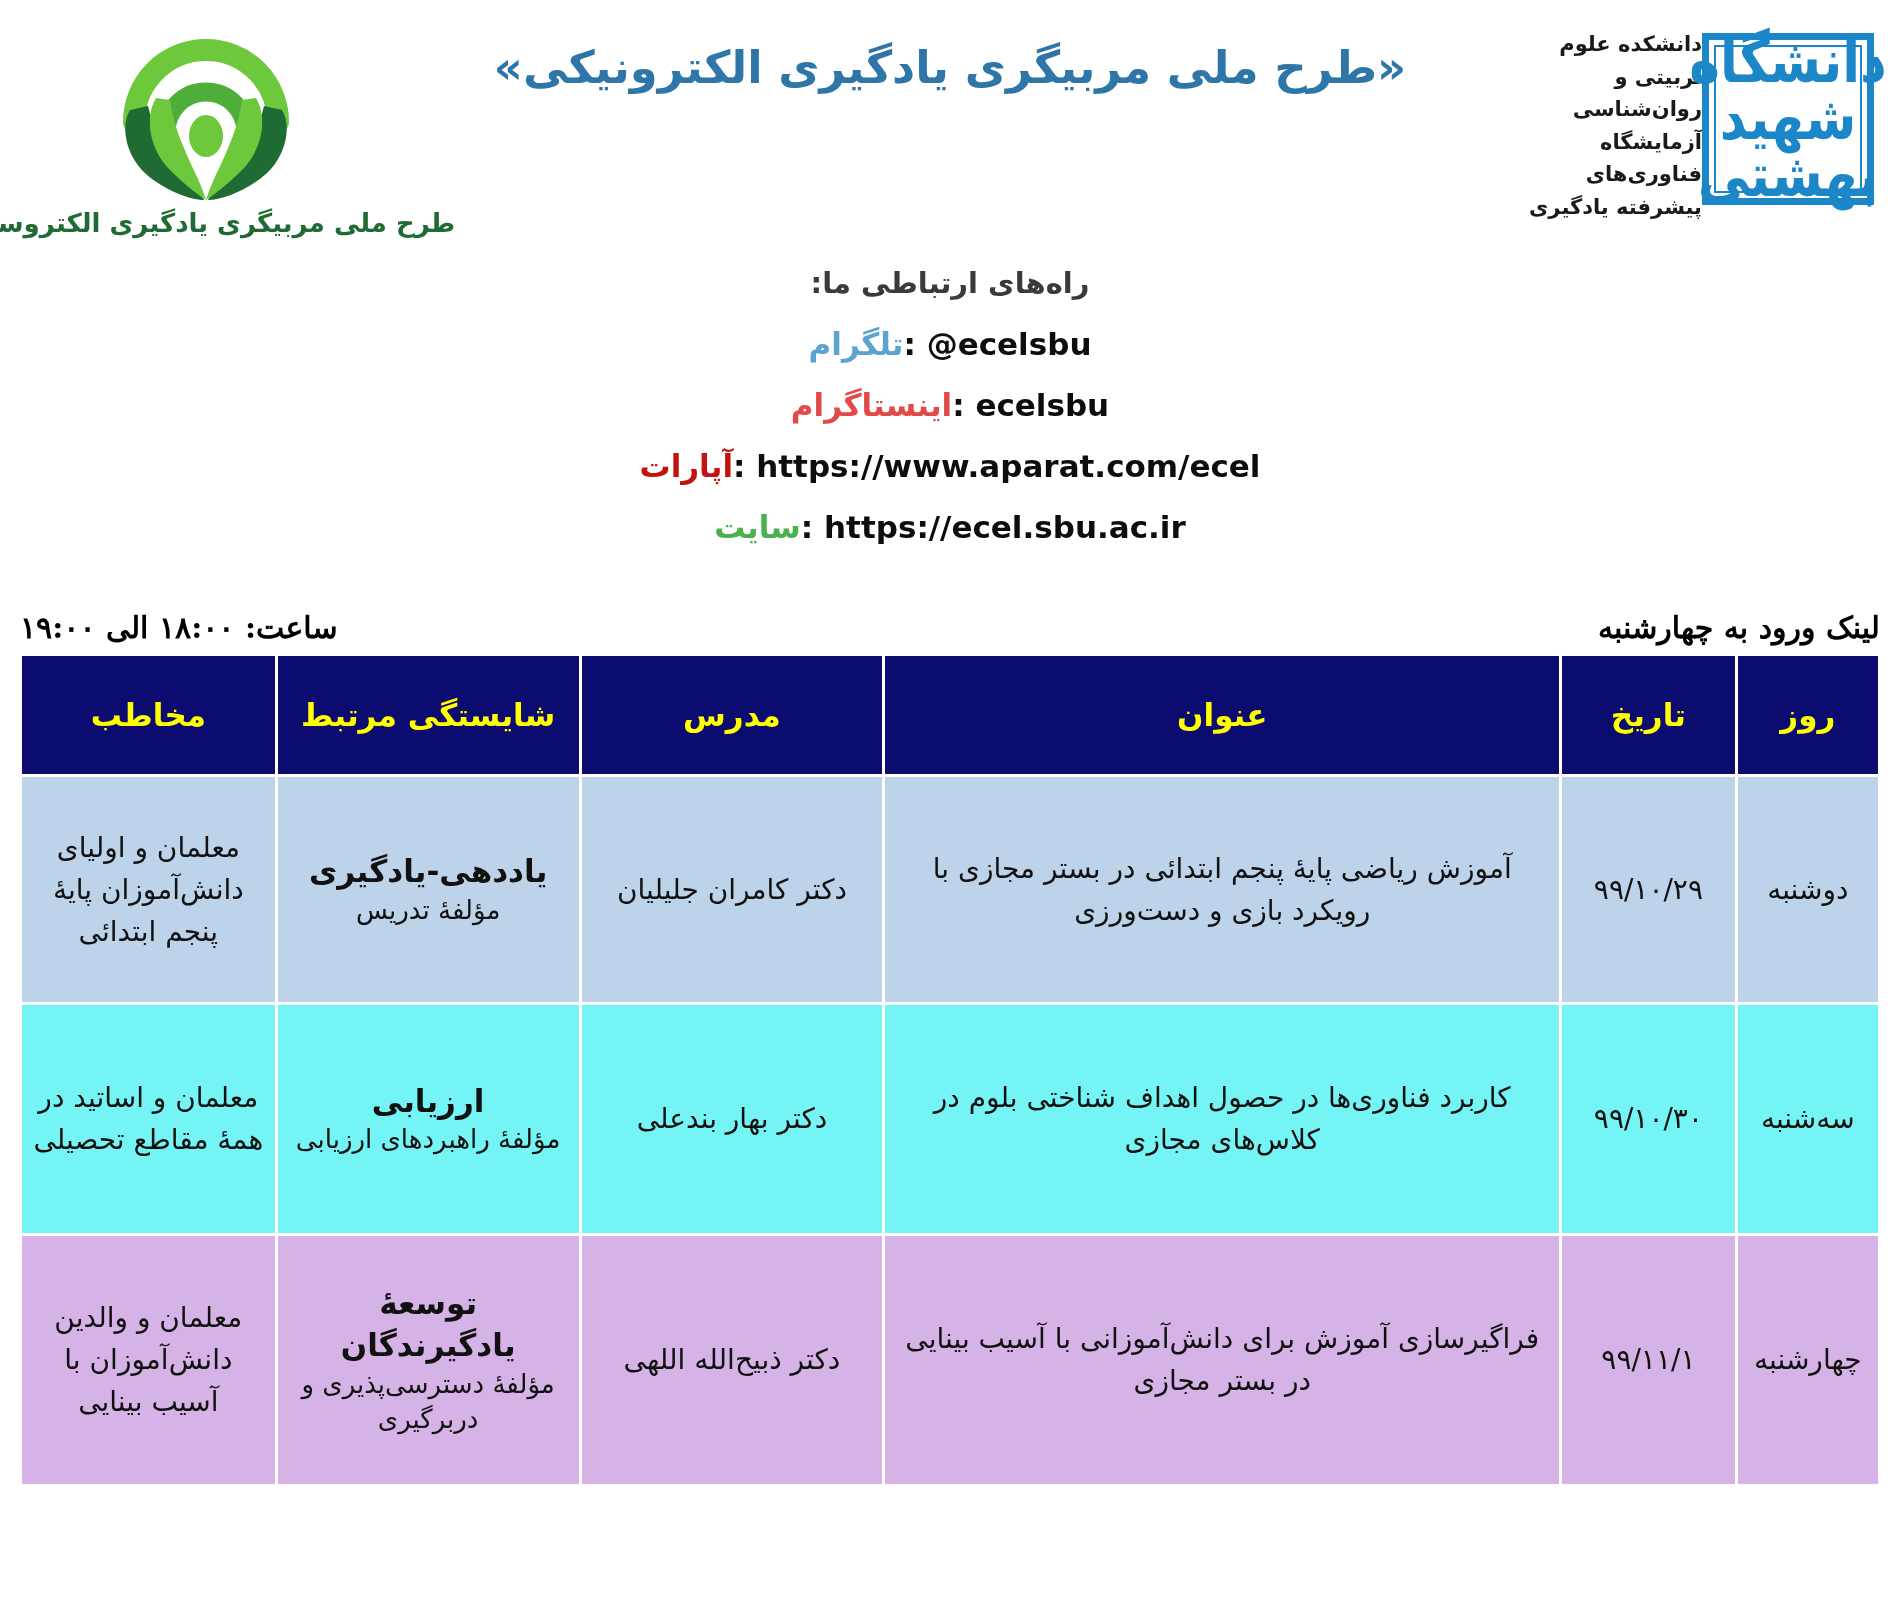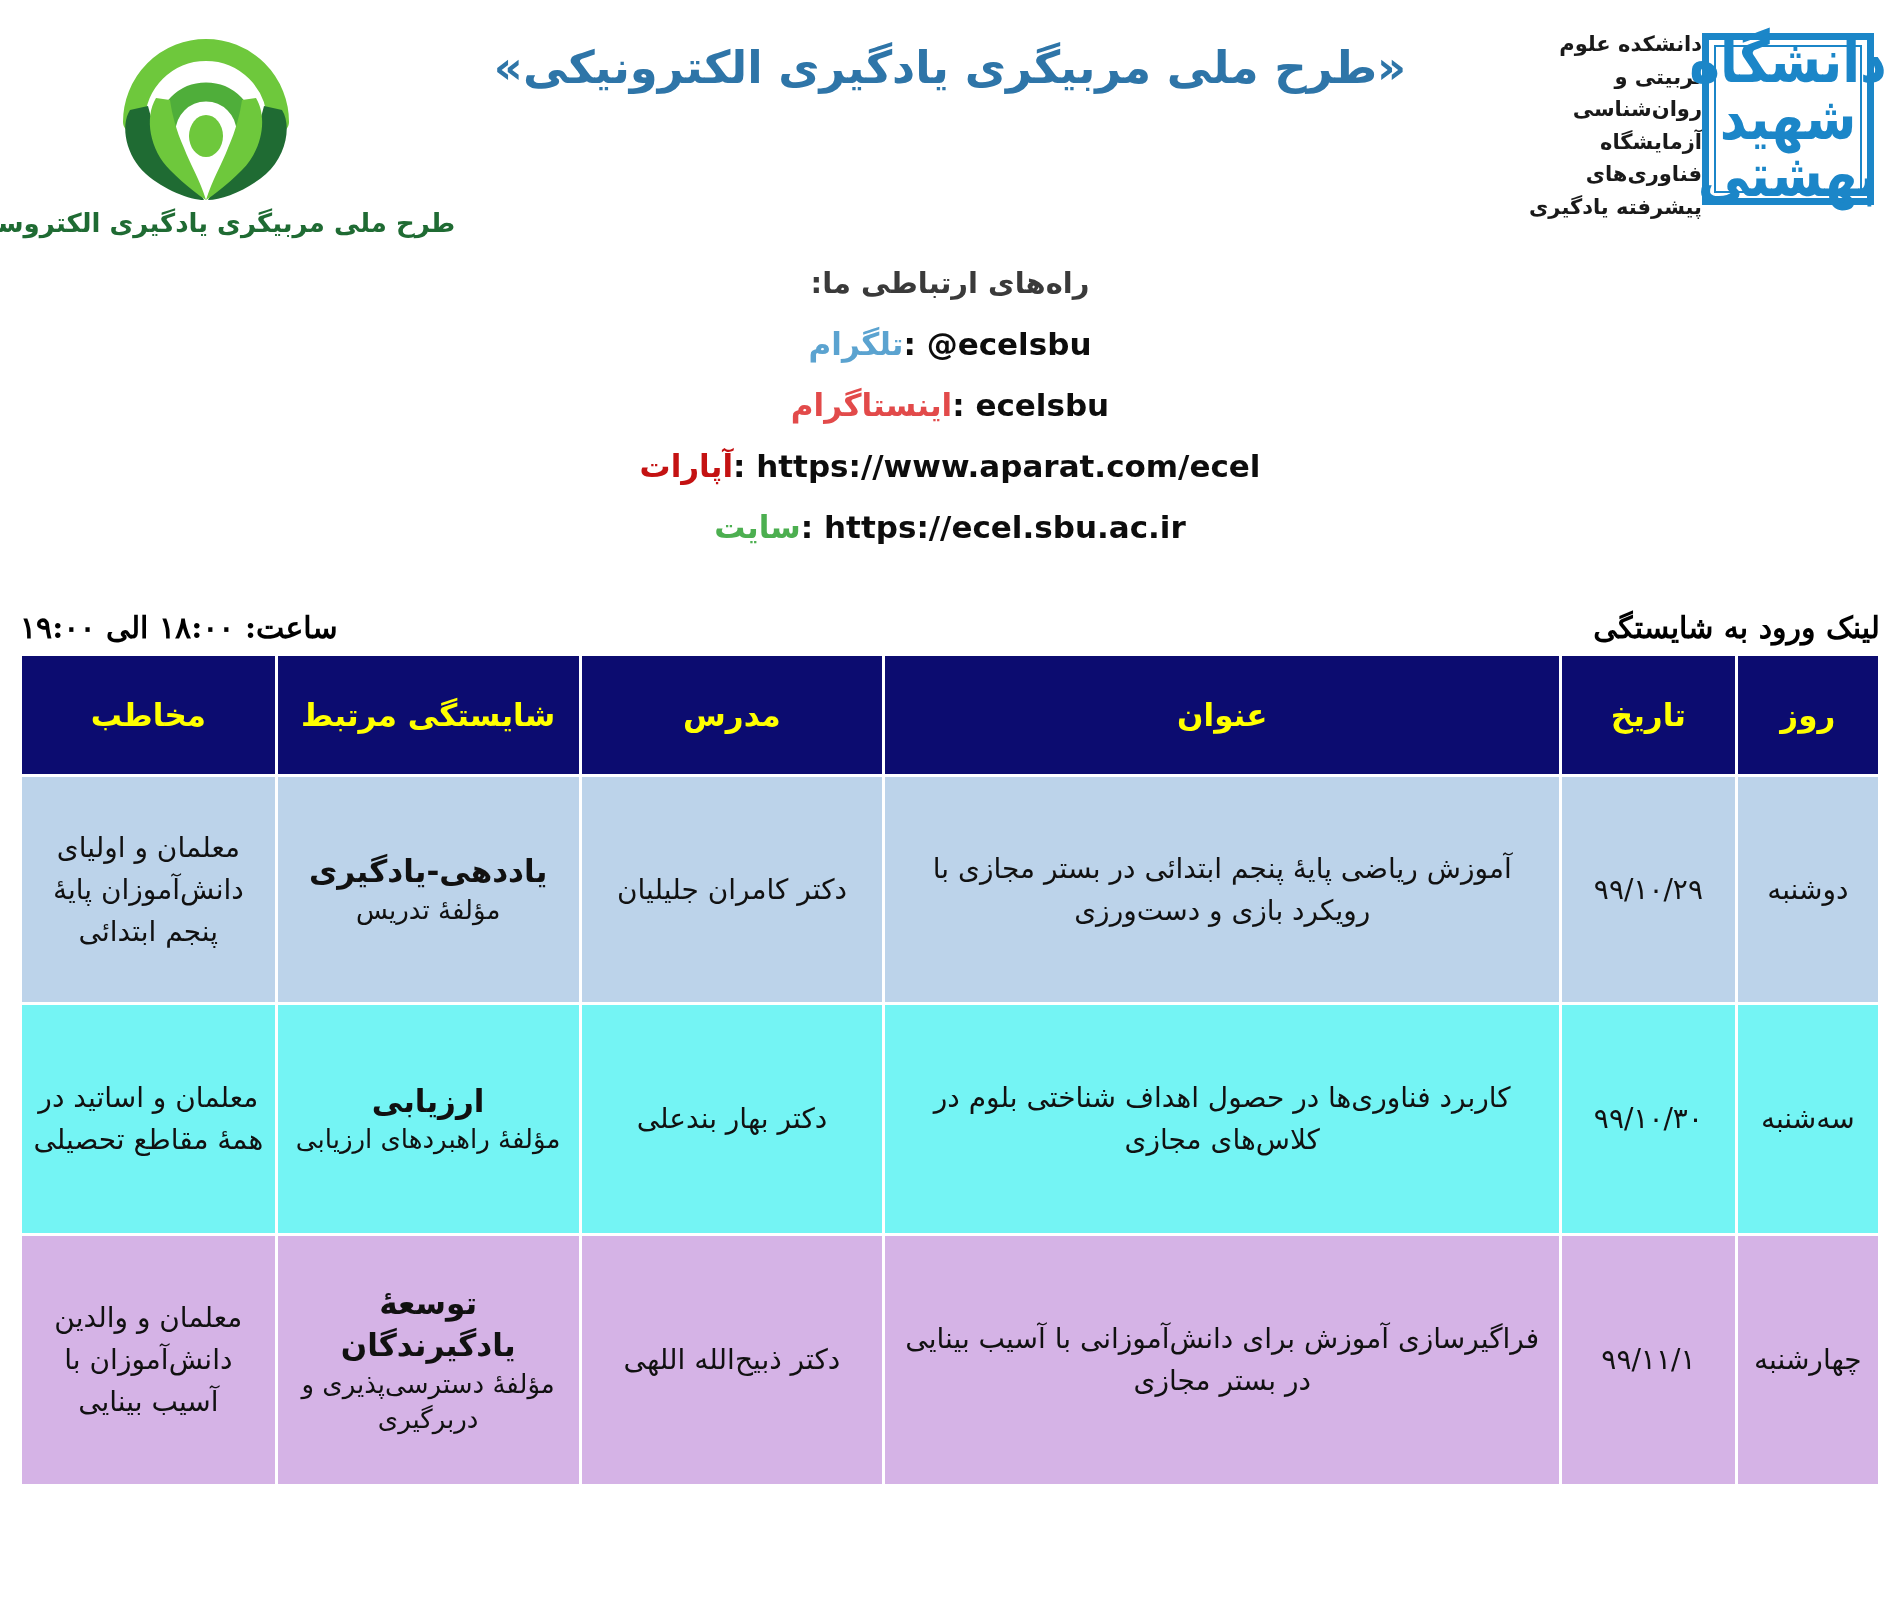--- a/index.html
+++ b/index.html
@@ -288,21 +288,21 @@
   </div>
 
   <div class="contact-row">
     <span class="val">https://ecel.sbu.ac.ir</span>
     <span> :</span><span class="k-site">سایت</span>
   </div>
 </div>
 
 <div class="linkbar">
   <div class="lb-left">ساعت: ۱۸:۰۰ الی ۱۹:۰۰</div>
-  <div class="lb-right">لینک ورود به شایستگی</div>
+  <div class="lb-right">لینک ورود به چهارشنبه</div>
 </div>
 
 <table class="schedule">
   <colgroup>
     <col class="col-day">
       <col class="col-date">
       <col class="col-title">
     <col class="col-teach">
       <col class="col-comp">
       <col class="col-aud">

